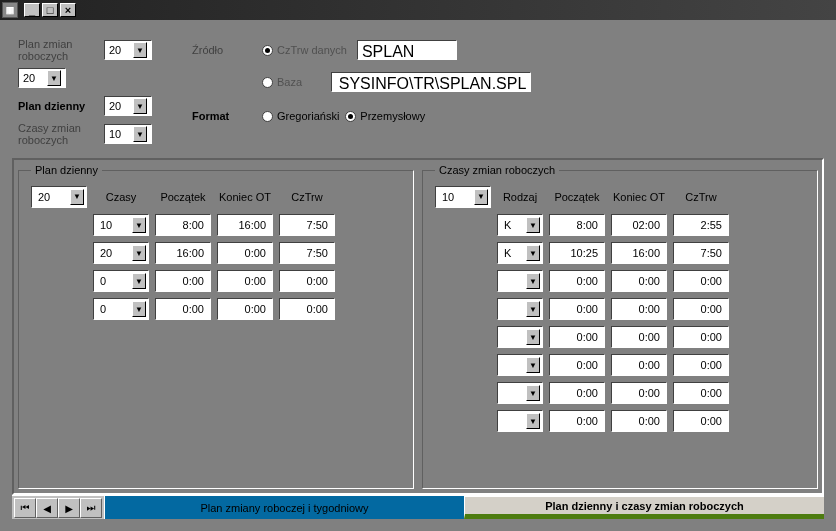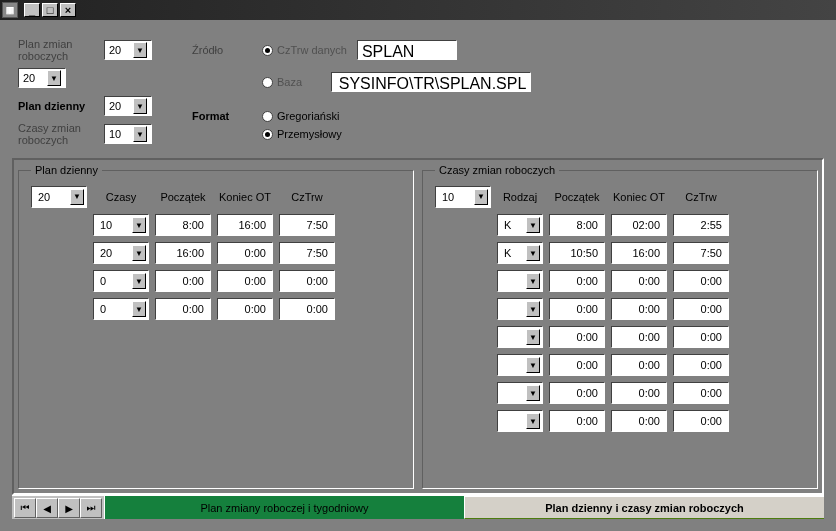--- a/index.html
+++ b/index.html
@@ -98,21 +98,21 @@
   .textfield {
     background: #fff;
     border-top: 1px solid #404040;
     border-left: 1px solid #404040;
     border-right: 1px solid #fff;
     border-bottom: 1px solid #fff;
     padding: 2px 4px;
     height: 20px;
     font-size: 16px;
   }
-  .radio-col { display: flex; flex-direction: column; gap: 6px; }
+  .radio-col { display: flex; flex-direction: row; gap: 6px; }
   .radio-row { display: flex; align-items: center; gap: 4px; }
   .radio { width: 11px; height: 11px; border-radius: 50%; background:#fff; border:1px solid #404040; display:flex; align-items:center; justify-content:center;}
   .radio.on::after { content:""; width:5px; height:5px; border-radius:50%; background:#000; }
   .radtxt.dim { color:#505050; }
 
   .panels {
     flex: 1;
     display: flex;
     gap: 8px;
     background: #808080;
@@ -190,23 +190,23 @@
     border-left: 1px solid #fff;
     border-right: 1px solid #606060;
     border-bottom: 1px solid #606060;
     display: flex; align-items: center; justify-content: center;
     font-size: 10px; color:#000;
   }
   .tabs { flex:1; display:flex; }
   .tab {
     flex:1; display:flex; align-items:center; justify-content:center;
     border-left:1px solid #fff;
-    background:#15803d;
-  }
-  .tab.active { background:#d4d0c8; font-weight:bold; border-top:1px solid #fff; border-bottom:1px solid #4d7c0f;}
+    background:#0369a1;
+  }
+  .tab.active { background:#d4d0c8; font-weight:bold; border-top:1px solid #fff; border-bottom:5px solid #4d7c0f;}
   .src-row { display:flex; align-items:center; gap:10px; height:24px; }
   .src-label { width: 60px; color:#404040; }
 </style>
 </head>
 <body>
 
 <div class="window">
 
   <div class="titlebar">
     <span class="appicon">▦</span>
@@ -260,21 +260,21 @@
         </div>
         <div class="src-row">
           <div class="src-label"></div>
           <div class="radio-row">
             <span class="radio"></span>
             <span class="radtxt dim">Baza</span>
             &nbsp;&nbsp;&nbsp;&nbsp;&nbsp;
           </div>
           <div class="textfield" style="width:200px;text-align:right;">SYSINFO\TR\SPLAN.SPL</div>
         </div>
-        <div class="src-row" style="align-items:flex-start; height:auto; margin-top:8px;">
+        <div class="src-row" style="align-items:flex-end; height:auto; margin-top:8px;">
           <div class="src-label" style="color:#000; font-weight:bold;">Format</div>
           <div class="radio-col">
             <div class="radio-row">
               <span class="radio"></span>
               <span>Gregoriański</span>
             </div>
             <div class="radio-row">
               <span class="radio on"></span>
               <span>Przemysłowy</span>
             </div>
@@ -367,21 +367,21 @@
               <div class="cell">8:00</div>
               <div class="cell">02:00</div>
               <div class="cell">2:55</div>
             </div>
             <div class="grid-row">
               <div></div>
               <div class="cellsel" style="width:46px;">
                 <span>K</span>
                 <span class="drop">▼</span>
               </div>
-              <div class="cell">10:50</div>
+              <div class="cell">10:25</div>
               <div class="cell">16:00</div>
               <div class="cell">7:50</div>
             </div>
             <div class="grid-row">
               <div></div>
               <div class="cellsel" style="width:46px;">
                 <span></span>
                 <span class="drop">▼</span>
               </div>
               <div class="cell">0:00</div>

